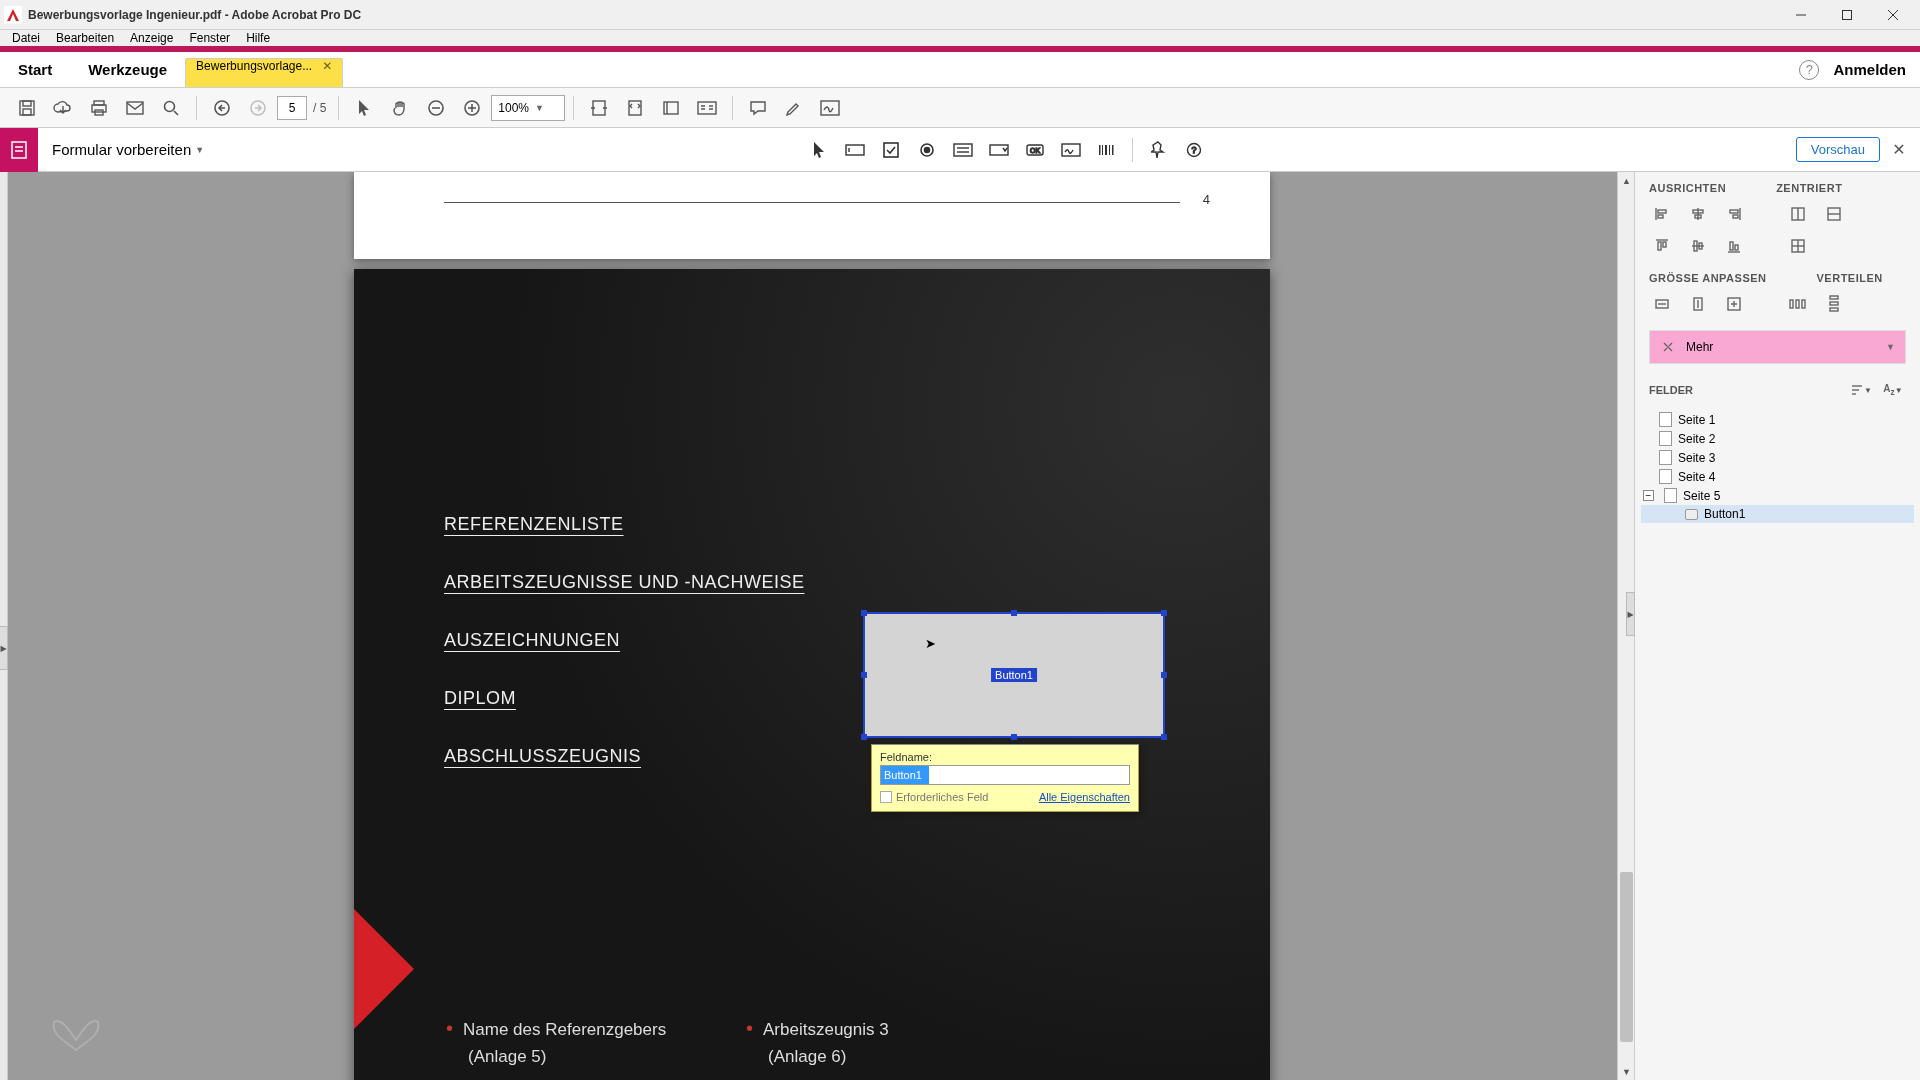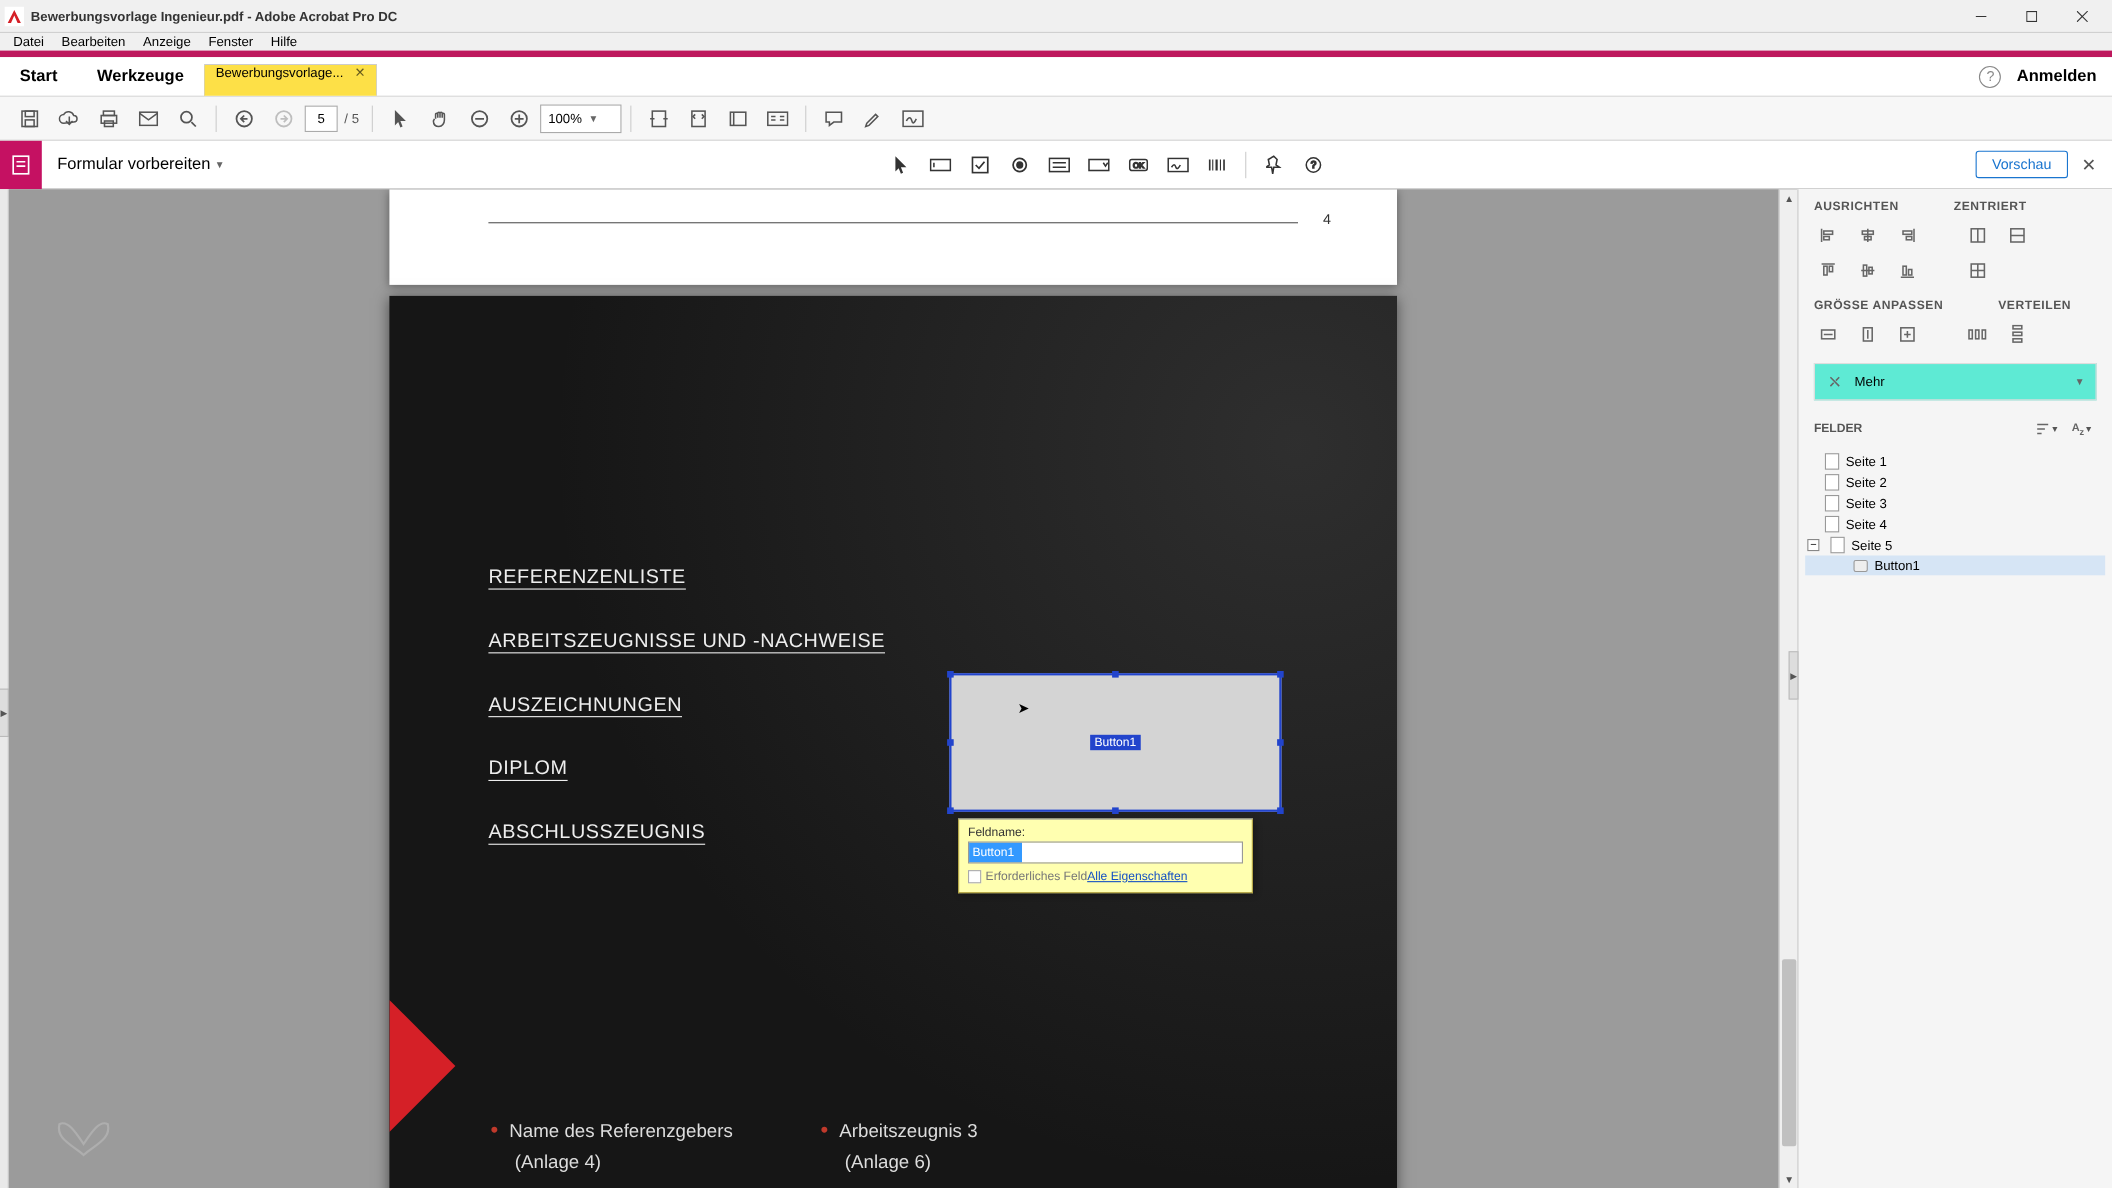--- a/index.html
+++ b/index.html
@@ -75,32 +75,32 @@
 .form-field .h-n { left: 50%; top: -4px; margin-left: -3px; } .form-field .h-s { left: 50%; bottom: -4px; margin-left: -3px; }
 .form-field .h-w { left: -4px; top: 50%; margin-top: -3px; } .form-field .h-e { right: -4px; top: 50%; margin-top: -3px; }
 .form-field .fld-label { position: absolute; left: 50%; top: 50%; transform: translate(-50%,-50%); background: #2244cc; color: #fff; font-size: 11px; padding: 1px 4px; }
 .form-field .cursor-arrow { position: absolute; left: 60px; top: 22px; font-size: 13px; color: #000; }
 
 
 .field-popup { position: absolute; left: 863px; top: 572px; width: 268px; background: #ffffb0; border: 1px solid #b0a040; border-top: 1px solid #888; box-shadow: 2px 2px 6px rgba(0,0,0,.3); padding: 6px 8px 8px; }
 .field-popup .lbl { font-size: 11px; color: #333; }
 .field-popup .inp { width: 100%; height: 20px; border: 1px solid #999; background: #fff; font-size: 11px; padding: 0 3px; margin-top: 2px; }
 .field-popup .inp::selection { background: #3399ff; color: #fff; }
-.field-popup .row2 { display: flex; align-items: center; margin-top: 6px; font-size: 11px; }
+.field-popup .row2 { display: flex; align-items: center; justify-content: space-between; margin-top: 6px; font-size: 11px; }
 .field-popup .chk { display: flex; align-items: center; gap: 4px; color: #777; }
 .field-popup .chk-box { width: 12px; height: 12px; border: 1px solid #aaa; background: #fff; }
 .field-popup .link { color: #1450c4; text-decoration: underline; cursor: pointer; }
 
 
 .right-panel { width: 286px; background: #f5f5f5; border-left: 1px solid #ccc; display: flex; flex-direction: column; font-size: 12px; }
 .panel-section { padding: 10px 14px 4px; }
 .panel-head-row { display: flex; gap: 50px; font-size: 11px; font-weight: 600; color: #555; letter-spacing: .5px; }
 .icon-row { display: flex; gap: 10px; margin-top: 8px; }
 .icon-btn { width: 26px; height: 24px; display: flex; align-items: center; justify-content: center; cursor: pointer; border-radius: 3px; color: #555; }
-.panel-mehr { margin: 10px 14px 0; border: 1px solid #ddd; background: #5eead4; height: 32px; display: flex; align-items: center; padding: 16px 10px; cursor: pointer; gap: 10px; }
+.panel-mehr { margin: 10px 14px 0; border: 1px solid #ddd; background: #f9a8d4; height: 32px; display: flex; align-items: center; padding: 16px 10px; cursor: pointer; gap: 10px; }
 .panel-mehr .dd { margin-left: auto; font-size: 9px; color: #666; }
 .panel-felder { margin: 14px 14px 0; display: flex; align-items: center; justify-content: space-between; font-size: 11px; font-weight: 600; color: #555; }
 .panel-tree { flex: 1; margin: 8px 6px 0; overflow-y: auto; }
 .tree-item { display: flex; align-items: center; gap: 6px; padding: 2px 6px 2px 18px; cursor: pointer; }
 .tree-item.indent { padding-left: 44px; }
 .tree-item.selected { background: #d6e5f5; }
 .tree-expander { width: 11px; height: 11px; border: 1px solid #888; display: inline-flex; align-items: center; justify-content: center; font-size: 10px; line-height: 1; margin-right: 4px; margin-left: -16px; background: #fff; }
 .tree-page-icon { width: 13px; height: 15px; border: 1px solid #999; background: #fff; display: inline-block; }
 .tree-btn-icon { width: 13px; height: 11px; border: 1px solid #999; border-radius: 2px; background: #eee; display: inline-block; }
 .panel-buttons { margin-top: auto; padding: 10px 14px 14px; display: flex; flex-direction: column; gap: 8px; }
@@ -386,21 +386,21 @@
     <div class="page-main">
       <div class="grad"></div>
       <div class="doc-link" style="top:245px">REFERENZENLISTE</div>
       <div class="doc-link" style="top:303px">ARBEITSZEUGNISSE UND -NACHWEISE</div>
       <div class="doc-link" style="top:361px">AUSZEICHNUNGEN</div>
       <div class="doc-link" style="top:419px">DIPLOM</div>
       <div class="doc-link" style="top:477px">ABSCHLUSSZEUGNIS</div>
       <div class="red-tri"></div>
 
       <div class="bullet-item" style="left:92px; top:748px">Name des Referenzgebers</div>
-      <div class="anlage" style="left:92px; top:778px">(Anlage 4)</div>
+      <div class="anlage" style="left:92px; top:778px">(Anlage 5)</div>
       <div class="bullet-item" style="left:392px; top:748px">Arbeitszeugnis 3</div>
       <div class="anlage" style="left:392px; top:778px">(Anlage 6)</div>
     </div>
 
     <div class="logo-bf">
       <svg viewBox="0 0 60 50">
           <path d="M30 40 C18 30 5 25 8 12 C15 8 22 18 30 30 C38 18 45 8 52 12 C55 25 42 30 30 40 Z" fill="none" stroke="#bbb" stroke-width="2"></path>
         </svg>
     </div>
 

